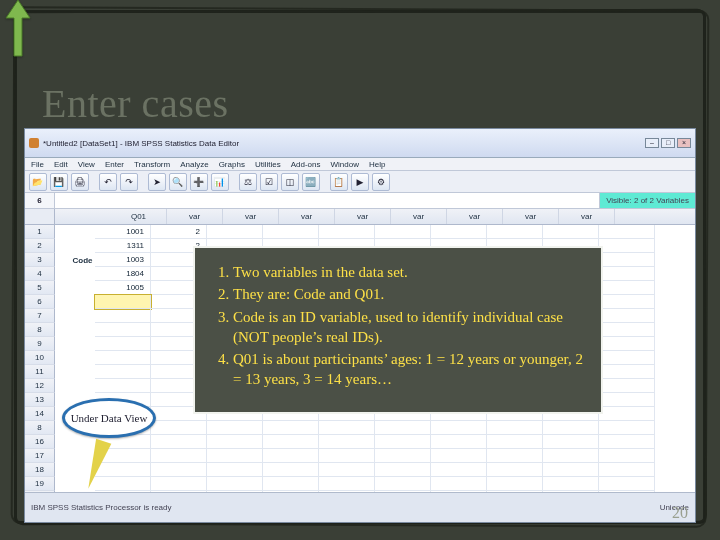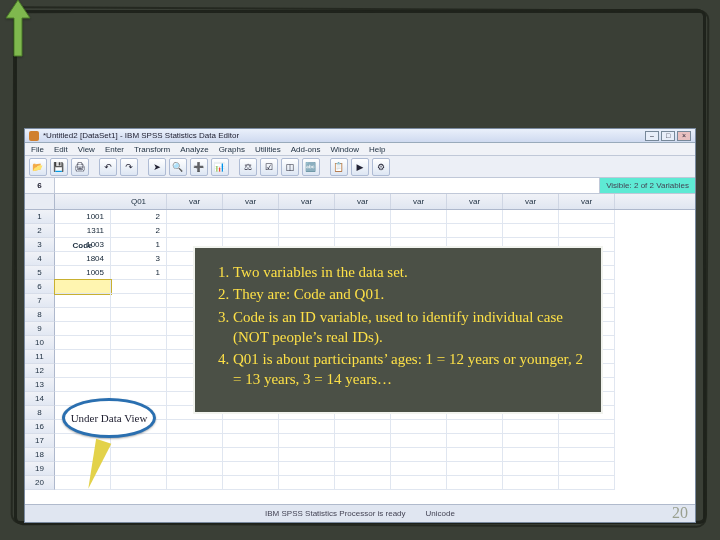--- a/index.html
+++ b/index.html
@@ -41,21 +41,21 @@
     position: absolute;
     left: 24px; top: 128px;
     width: 672px; height: 395px;
     background: #f4f6fa;
     border: 1px solid #7a8aa0;
     font-size: 8px;
     color: #223;
     overflow: hidden;
   }
   .spss-titlebar {
-    height: 14px;
+    height: 29px;
     background: linear-gradient(#eaf0fb,#cfdaf0);
     border-bottom: 1px solid #9ab;
     display:flex; align-items:center;
     padding: 0 4px;
     justify-content: space-between;
   }
   .spss-titlebar .ttl { display:flex; gap:4px; align-items:center;}
   .spss-titlebar .win-btns { display:flex; gap:2px;}
   .spss-titlebar .wb { width:14px; height:10px; border:1px solid #789; background:#e8eef9; font-size:7px; text-align:center; line-height:8px;}
   .wb.close { background:#e8c0c0;}
@@ -122,21 +122,21 @@
   .colh.first { font-weight: bold; margin-top: 44px;}
   
   .gridbody { position:relative; display:flex;}
   .rowheads { display:flex; flex-direction:column; width:30px; }
   .rownum {
     height:14px; border-bottom:1px solid #d7dde9; border-right:1px solid #aeb8cc;
     background: linear-gradient(#f0f2f7,#e2e8f3);
     text-align:center; line-height:14px; color:#234;
   }
   .cells { position:relative; flex:1;}
-  .row { display:flex; height:14px;}
+  .row { display:flex; height:14px;justify-content:center;}
   .cell {
     width:56px; height:14px;
     border-right:1px solid #e0e6f0;
     border-bottom:1px solid #e0e6f0;
     text-align:right; padding-right:6px; line-height:14px;
     color:#123;
   }
   .cell.active {
     background:#fff5b0;
     outline:1px solid #c8b030;
@@ -153,23 +153,23 @@
     padding:2px 10px;
     border:1px solid #999; border-bottom:none;
     background:#e8ecf3; color:#234;
     border-radius:3px 3px 0 0;
     font-size:8px;
   }
   .sheet-tab.active { background:#ffe27a; font-weight:bold;}
   
   .statusbar {
     position:absolute; left:0; bottom:0; right:0;
-    height:18px; background:#e0e6f1;
+    height:30px; background:#e0e6f1;
     border-top:1px solid #b0bacc;
-    display:flex; justify-content:center; align-items:center;
+    display:flex; justify-content:space-between; align-items:center;
     padding: 0 6px; color:#445; gap:20px;
   }
   
   
   .notes {
     position:absolute;
     left:193px; top:246px;
     width:410px;
     background:#4b5046;
     border:2px solid #f1f3ee;
@@ -220,20 +220,21 @@
     position:absolute; right:32px; bottom:18px;
     font-family: Georgia, serif; font-size:16px;
     color:#9aa090;
   }
 </style>
 </head>
 <body>
 
 <div class="slide">
   <div class="scribble-frame"></div>
+  <div class="title">Enter cases</div>
 
   <div class="spss">
     <div class="spss-titlebar">
       <div class="ttl">
         <div class="spss-icon"></div>
         <span>*Untitled2 [DataSet1] - IBM SPSS Statistics Data Editor</span>
       </div>
       <div class="win-btns">
         <div class="wb">–</div>
         <div class="wb">□</div>

